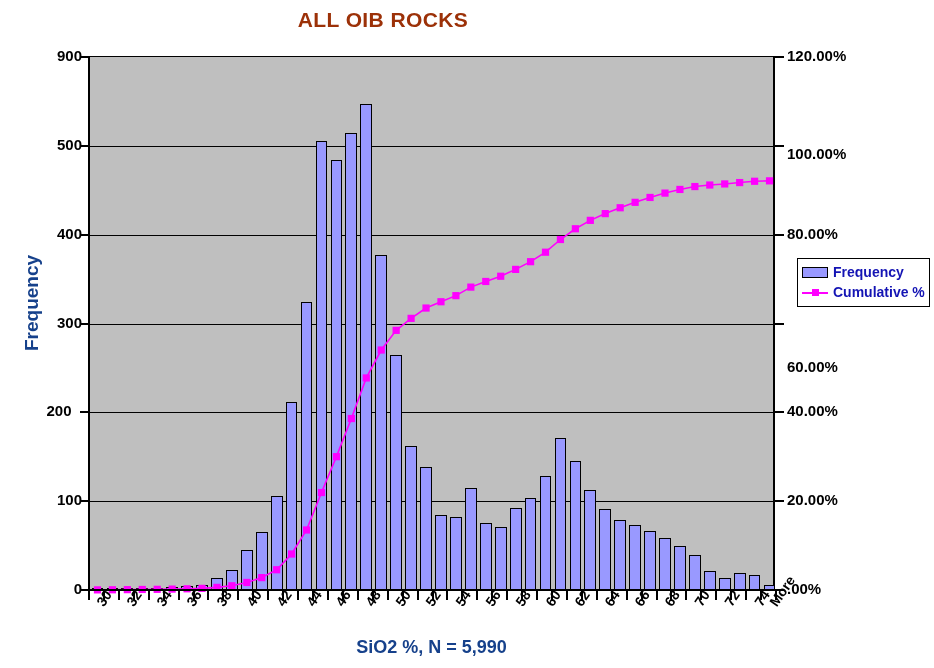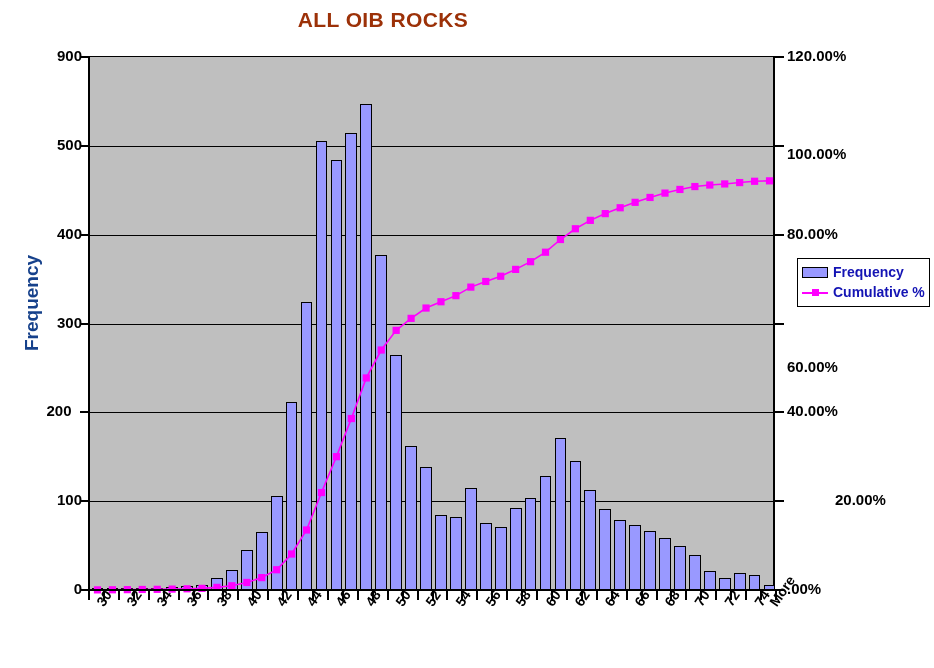--- a/index.html
+++ b/index.html
@@ -201,21 +201,21 @@
       <div class="ytick-mark-l" style="top: 589px;"></div>
       <div class="ytick-mark-l" style="top: 500.167px;"></div>
       <div class="ytick-mark-l" style="top: 411.333px;"></div>
       <div class="ytick-mark-l" style="top: 322.5px;"></div>
       <div class="ytick-mark-l" style="top: 233.667px;"></div>
       <div class="ytick-mark-l" style="top: 144.833px;"></div>
       <div class="ytick-mark-l" style="top: 56px;"></div>
     </div>
   <div id="y-right-labels">
       <div class="ytick-right" style="top: 580px;">.00%</div>
-      <div class="ytick-right" style="top: 491.167px; margin-left: 48px;">20.00%</div>
+      <div class="ytick-right" style="top: 491.167px;">20.00%</div>
       <div class="ytick-right" style="top: 402.333px;">40.00%</div>
       <div class="ytick-right" style="top: 313.5px; margin-top: 44px;">60.00%</div>
       <div class="ytick-right" style="top: 224.667px;">80.00%</div>
       <div class="ytick-right" style="top: 145px;">100.00%</div>
       <div class="ytick-right" style="top: 47px;">120.00%</div>
     </div>
   <div id="y-right-marks">
       <div class="ytick-mark-r" style="top: 589px;"></div>
       <div class="ytick-mark-r" style="top: 500.167px;"></div>
       <div class="ytick-mark-r" style="top: 411.333px;"></div>
@@ -295,20 +295,21 @@
       <div class="xlab" style="left: 601.25px;">64</div>
       <div class="xlab" style="left: 631.12px;">66</div>
       <div class="xlab" style="left: 660.989px;">68</div>
       <div class="xlab" style="left: 690.859px;">70</div>
       <div class="xlab" style="left: 720.728px;">72</div>
       <div class="xlab" style="left: 750.598px;">74</div>
       <div class="xlab" style="left: 765.533px;">More</div>
     </div>
 
   <div id="y-axis-title">Frequency</div>
+  <div id="x-axis-title">SiO2 %,  N = 5,990</div>
 
   <div id="legend">
     <div class="legend-row">
       <span class="legend-swatch-bar"></span>
       <span class="legend-label">Frequency</span>
     </div>
     <div class="legend-row">
       <span class="legend-swatch-line">
         <span class="ln"></span>
           <span class="mk"></span>

